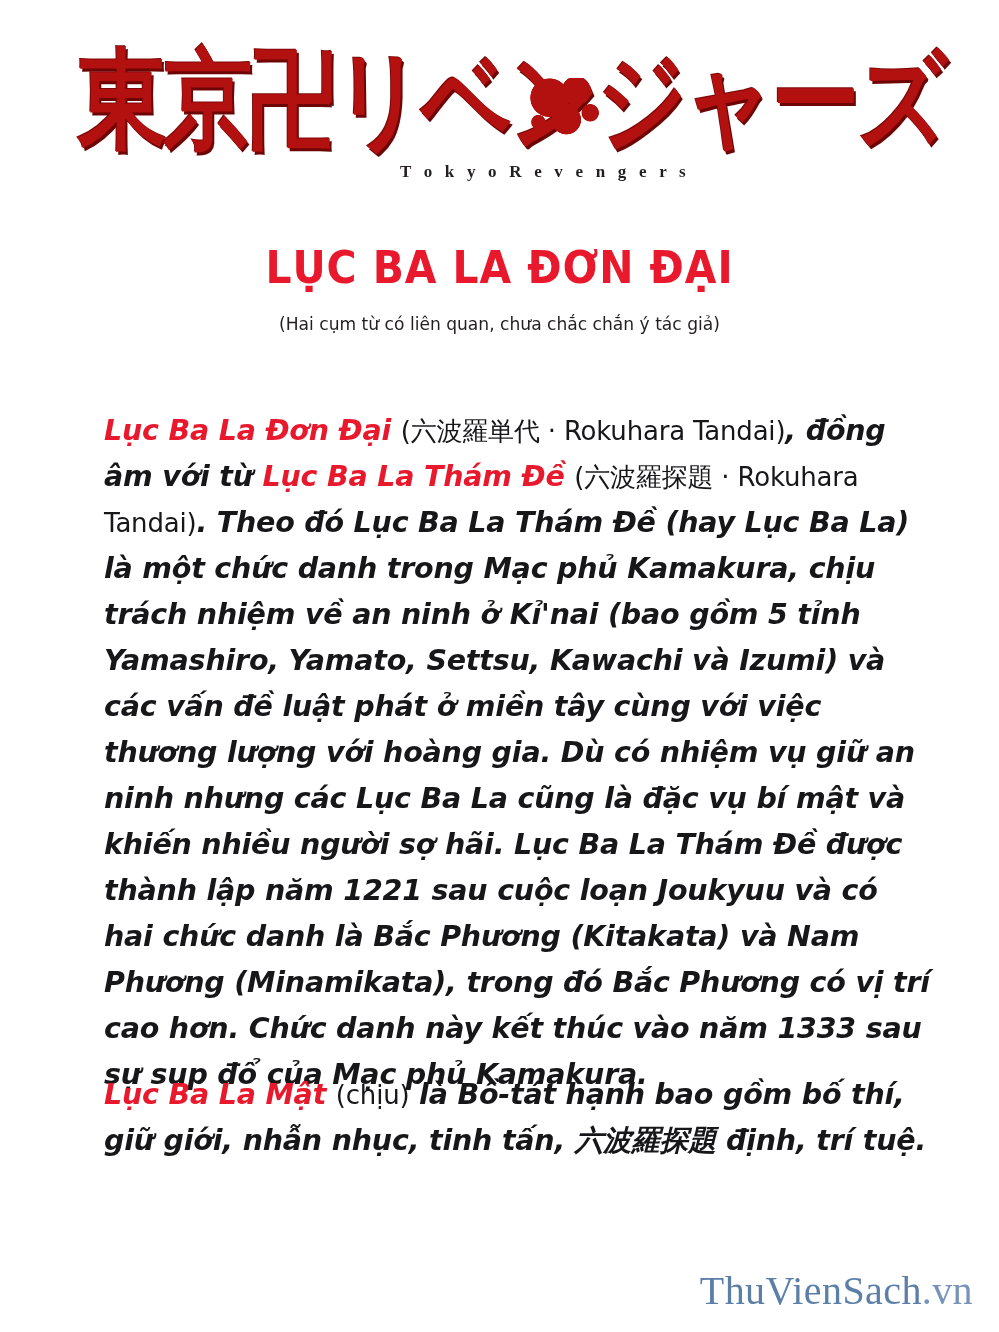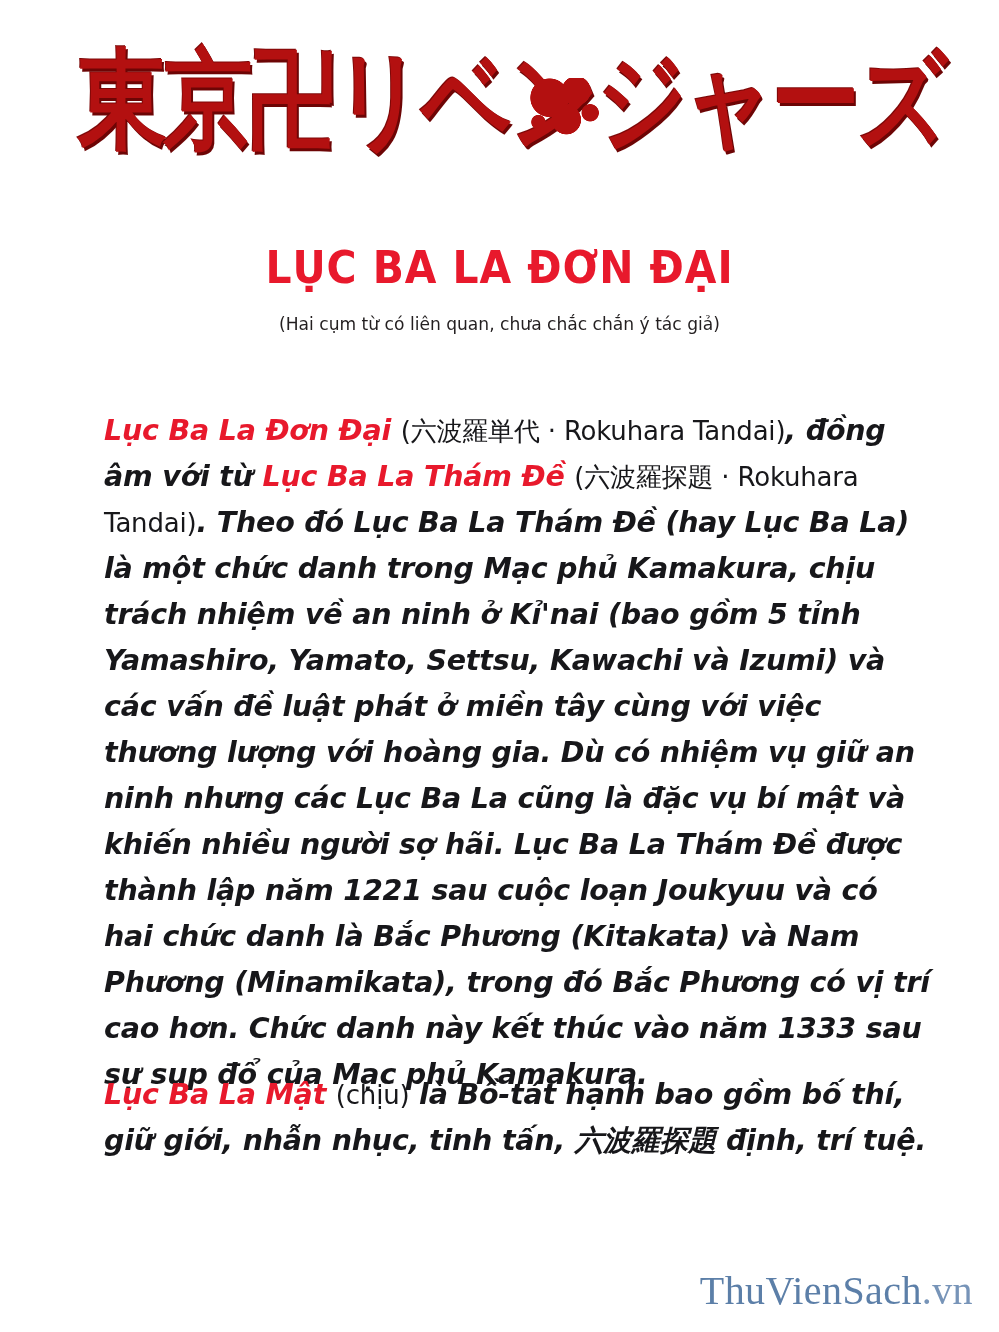--- a/index.html
+++ b/index.html
@@ -125,20 +125,21 @@
     white-space: nowrap;
   }
   .watermark .wm-dark { color: #5c7fa8; }
 </style>
 </head>
 <body>
 
 <div class="logo-wrap">
   <div class="logo-jp">東京卍リベンジャーズ</div>
   <div class="logo-splat"></div>
+  <div class="logo-latin">T o k y o   R e v e n g e r s</div>
 </div>
 
 <div class="heading">
   <div class="heading-title">LỤC BA LA ĐƠN ĐẠI</div>
   <div class="heading-sub">(Hai cụm từ có liên quan, chưa chắc chắn ý tác giả)</div>
 </div>
 
 <div class="body-block" id="para-1">
   <span class="red">Lục Ba La Đơn Đại</span><span> </span><span class="cjk">(六波羅単代 · Rokuhara Tandai)</span><span>, đồng âm với từ </span><span class="red">Lục Ba La Thám Đề</span><span> </span><span class="cjk">(六波羅探題 · Rokuhara Tandai)</span><span>. Theo đó Lục Ba La Thám Đề (hay Lục Ba La) là một chức danh trong Mạc phủ Kamakura, chịu trách nhiệm về an ninh ở Kỉ'nai (bao gồm 5 tỉnh Yamashiro, Yamato, Settsu, Kawachi và Izumi) và các vấn đề luật phát ở miền tây cùng với việc thương lượng với hoàng gia. Dù có nhiệm vụ giữ an ninh nhưng các Lục Ba La cũng là đặc vụ bí mật và khiến nhiều người sợ hãi. Lục Ba La Thám Đề được thành lập năm 1221 sau cuộc loạn Joukyuu và có hai chức danh là Bắc Phương (Kitakata) và Nam Phương (Minamikata), trong đó Bắc Phương có vị trí cao hơn. Chức danh này kết thúc vào năm 1333 sau sự sụp đổ của Mạc phủ Kamakura.</span>
 </div>

